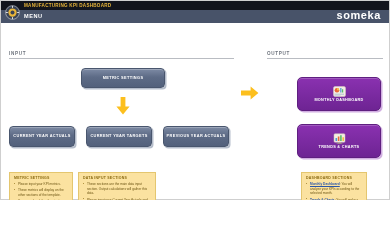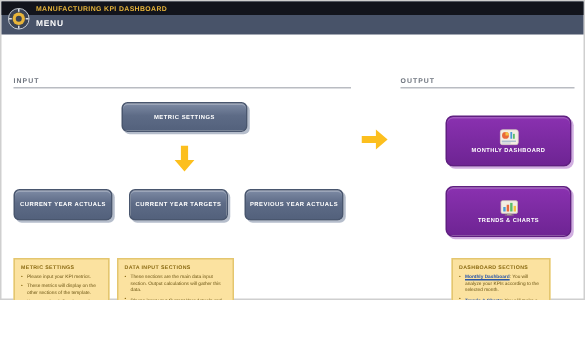--- a/index.html
+++ b/index.html
@@ -170,20 +170,21 @@
           <rect x="19.4" y="11.2" width="3.2" height="1.6"></rect>
         </g>
       </svg>
     </div>
 
     <div class="header-titles">
       <div class="app-title">MANUFACTURING KPI DASHBOARD</div>
       <div class="menu-label">MENU</div>
     </div>
 
+    <div class="brand">someka</div>
   </div>
 
   <div class="body-area">
 
     <div class="section-head sec-input">INPUT</div>
     <div class="section-head sec-output">OUTPUT</div>
 
     <div class="btn3d btn-metric">
       <span>METRIC SETTINGS</span>
     </div>

